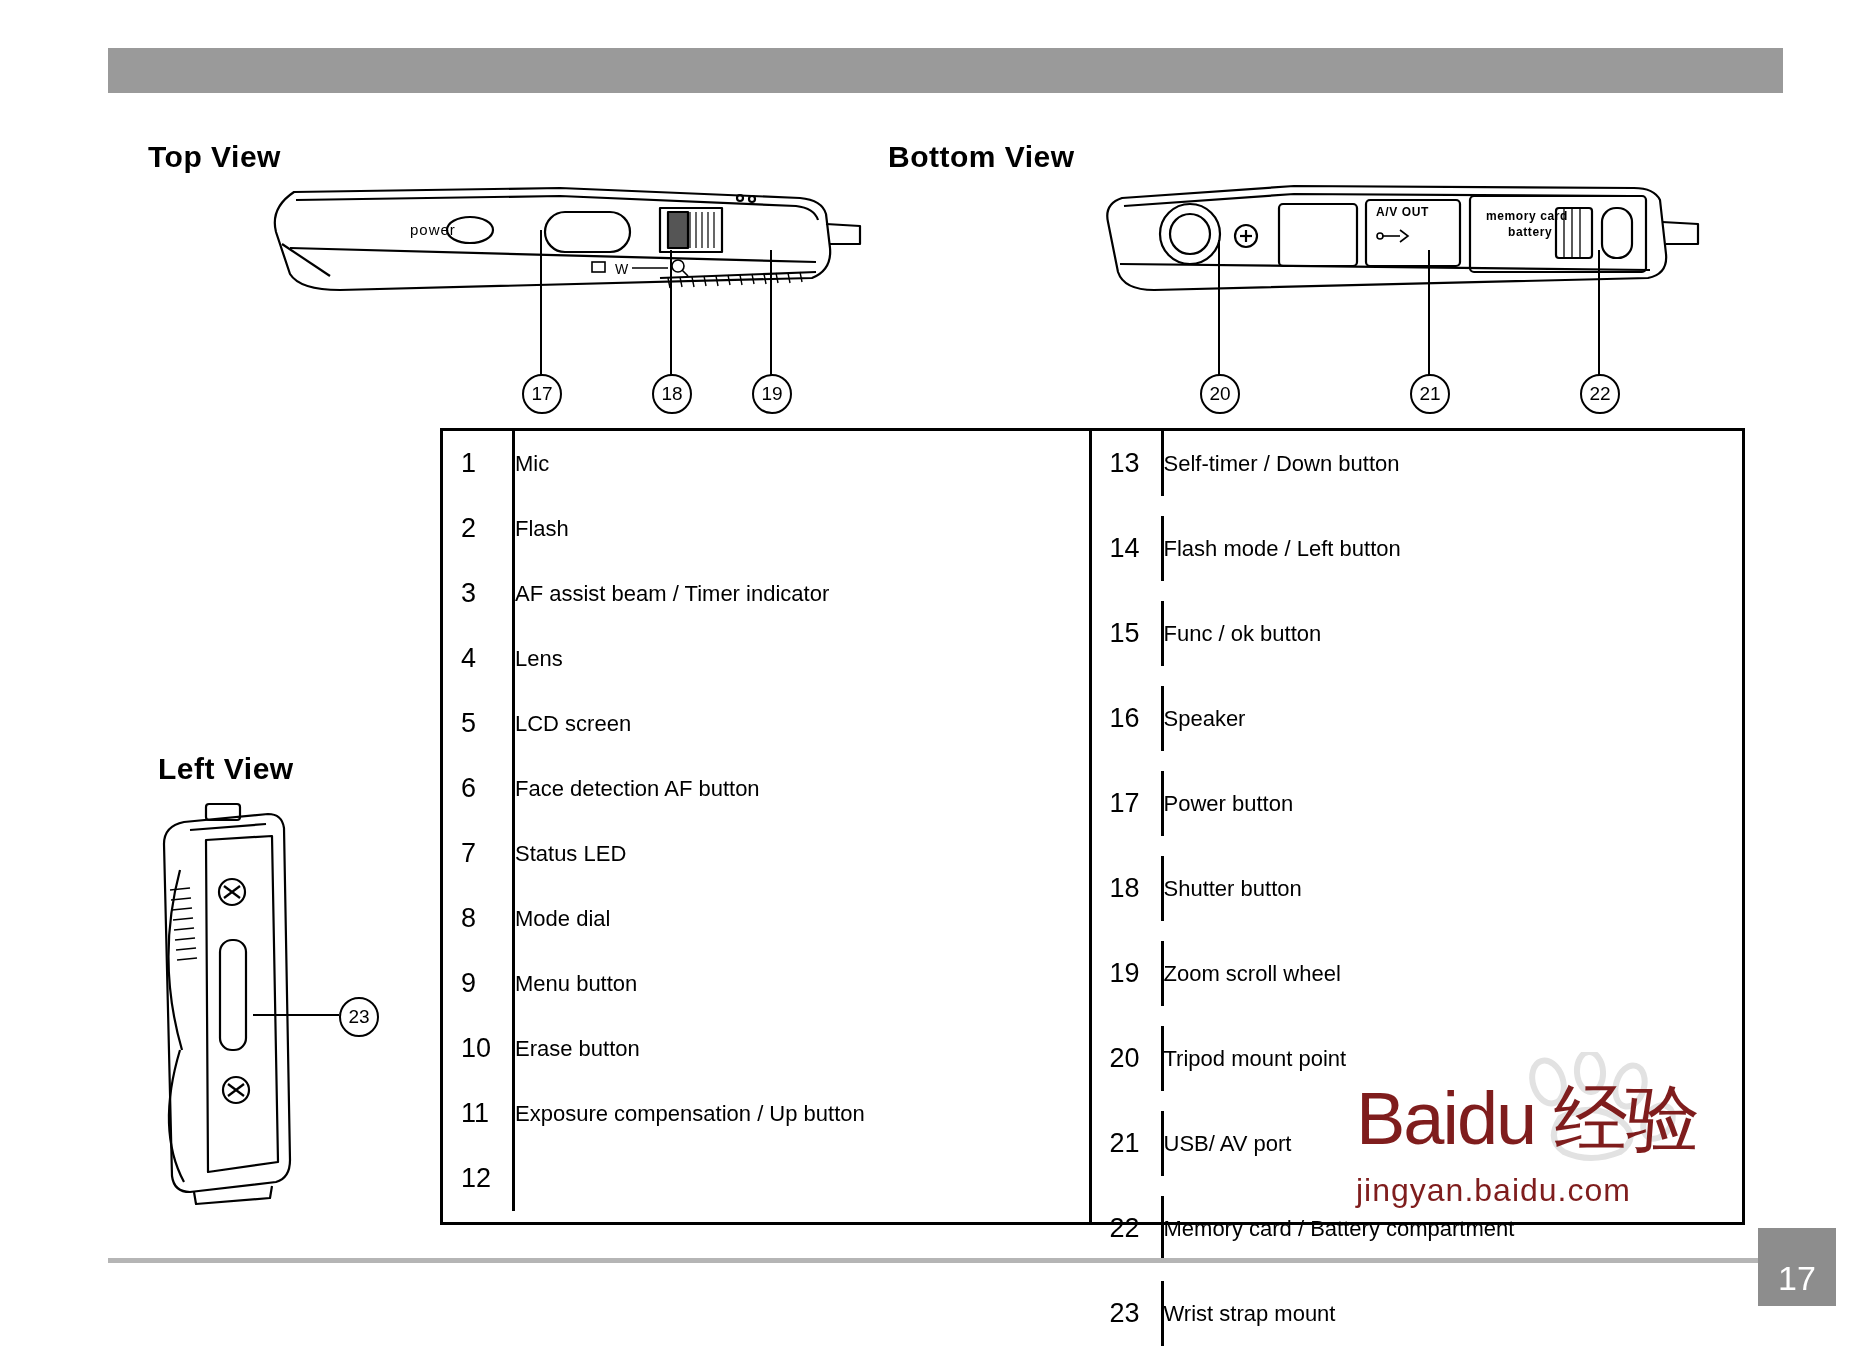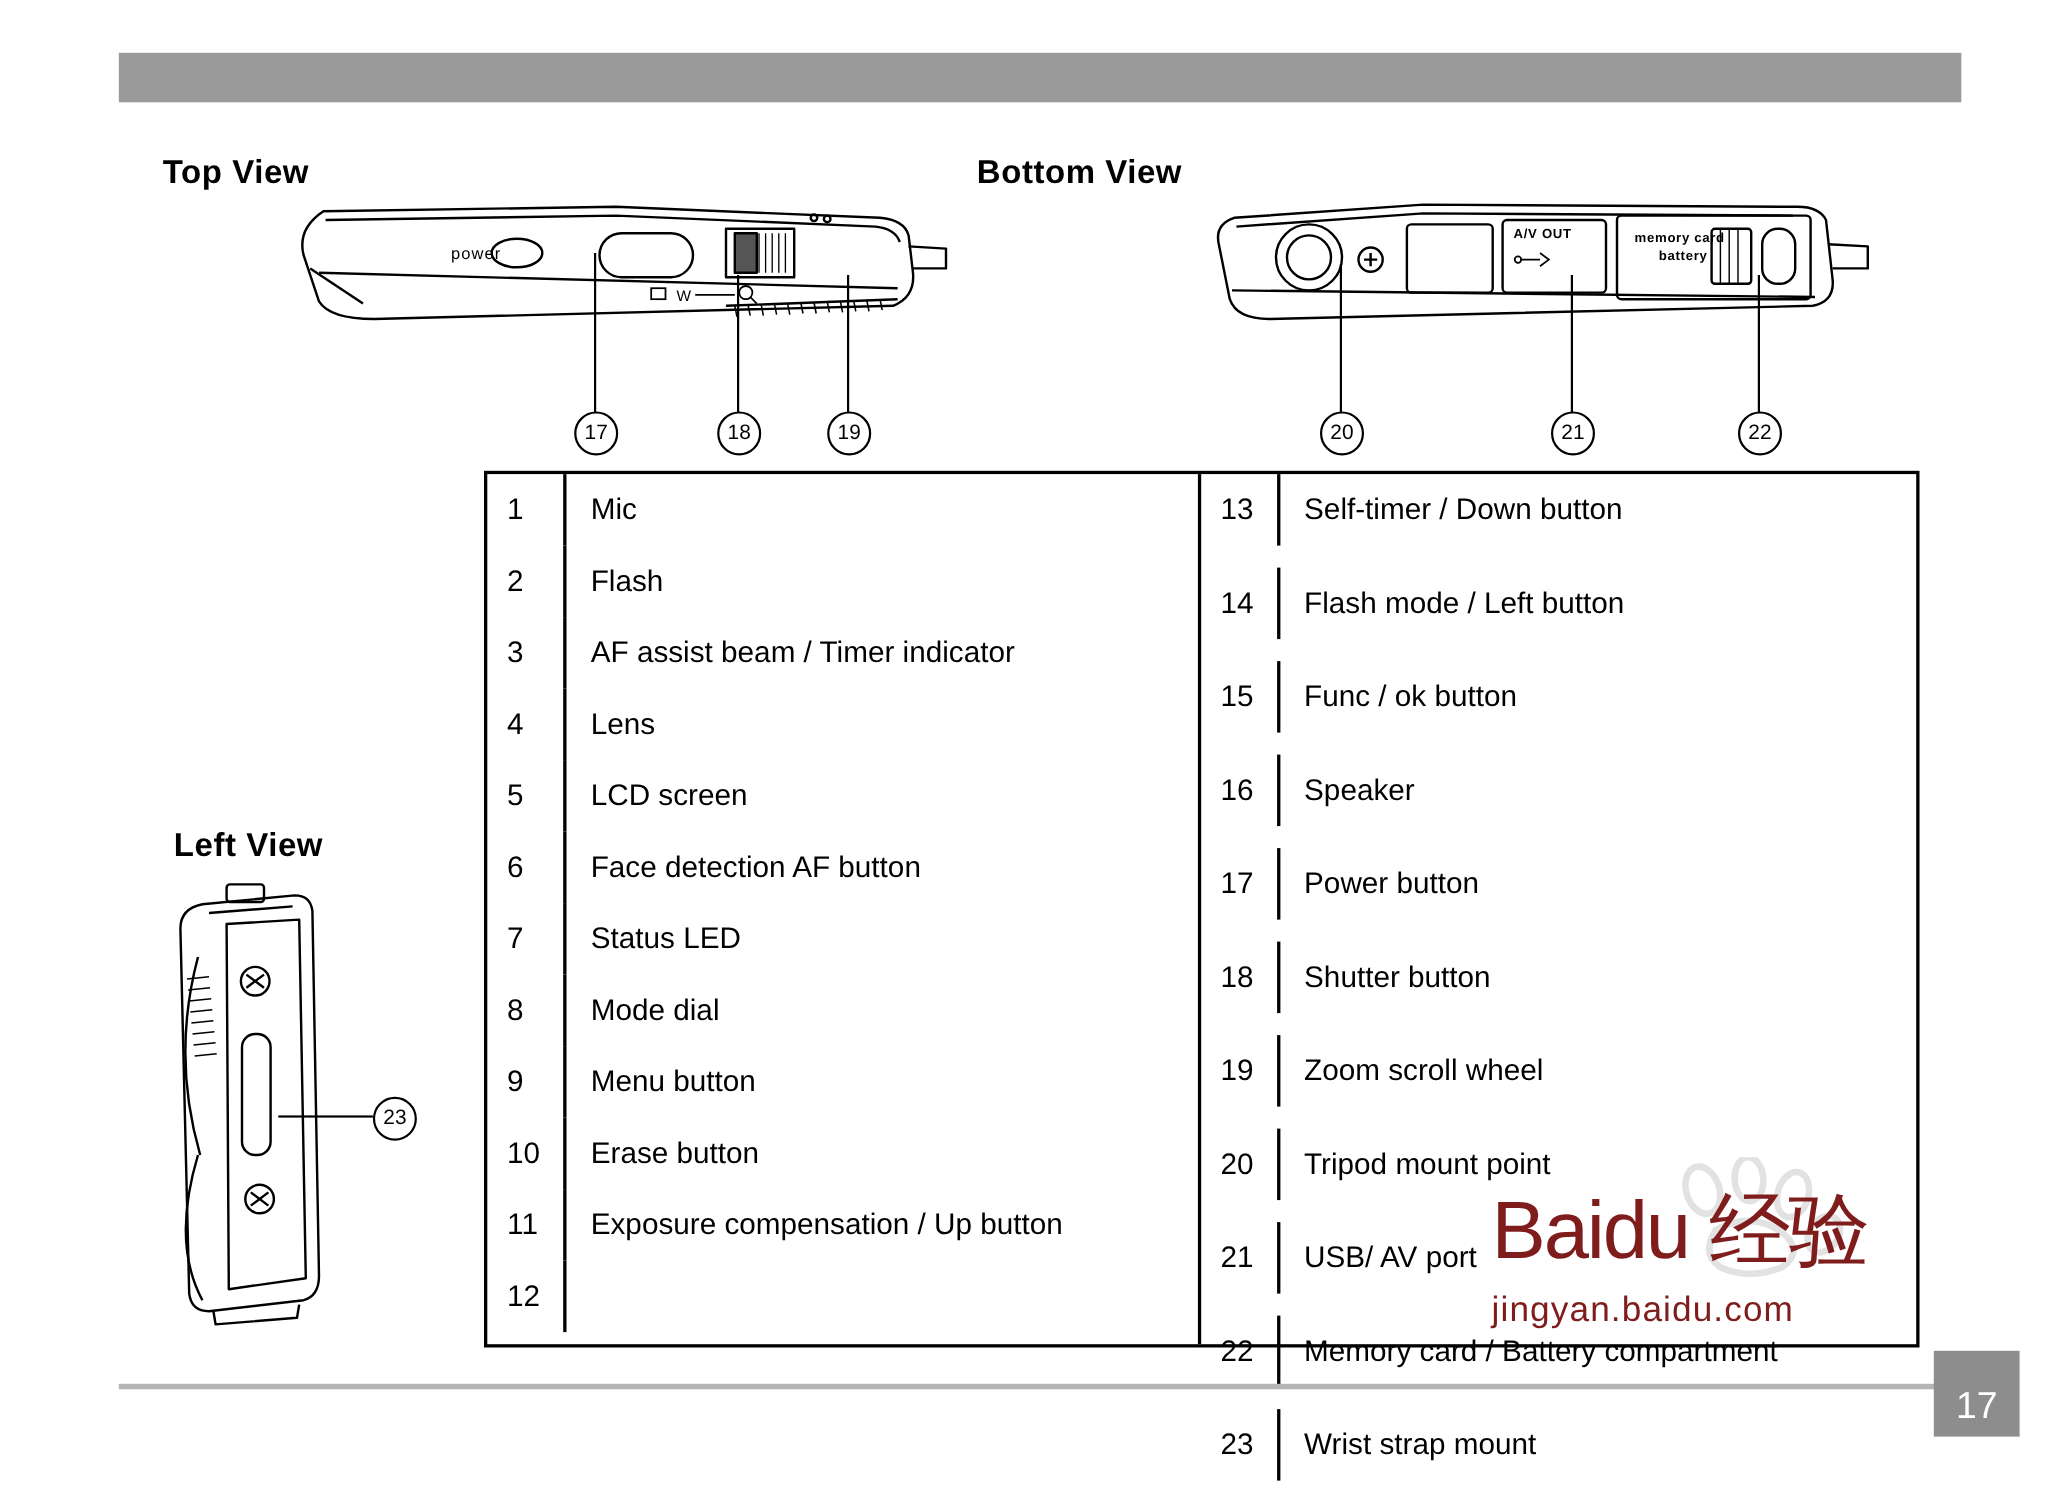--- a/index.html
+++ b/index.html
@@ -88,22 +88,21 @@
     flex: 0 0 72px;
     padding-left: 18px;
     box-sizing: border-box;
     font-size: 27px;
     border-right: 3px solid #000;
     height: 100%;
     display: flex;
     align-items: center;
   }
   .legend-label {
-    padding-left: 22px;
-    font-size: 27px;
+    font-size: 22px;
     white-space: nowrap;
   }
   .legend-row.empty .legend-num { border-right: 3px solid #000; }
 
   
   .footer-rule {
     position: absolute;
     left: 108px;
     top: 1258px;
     width: 1675px;

